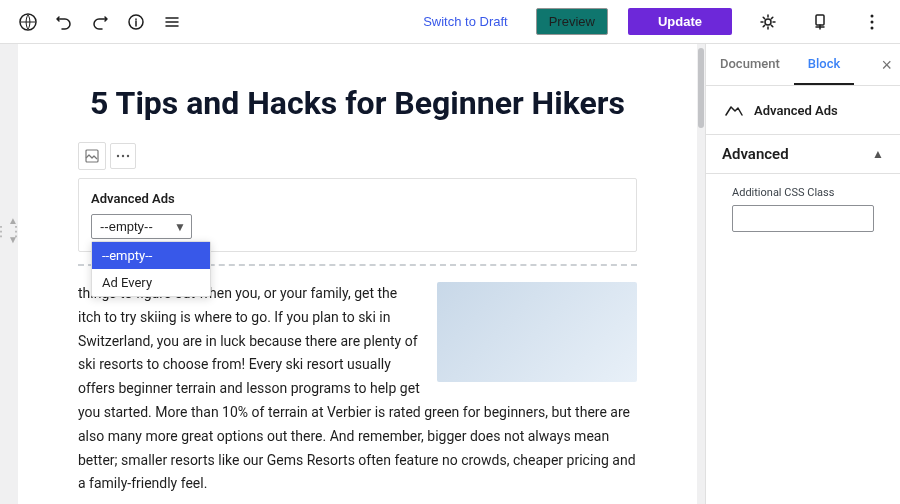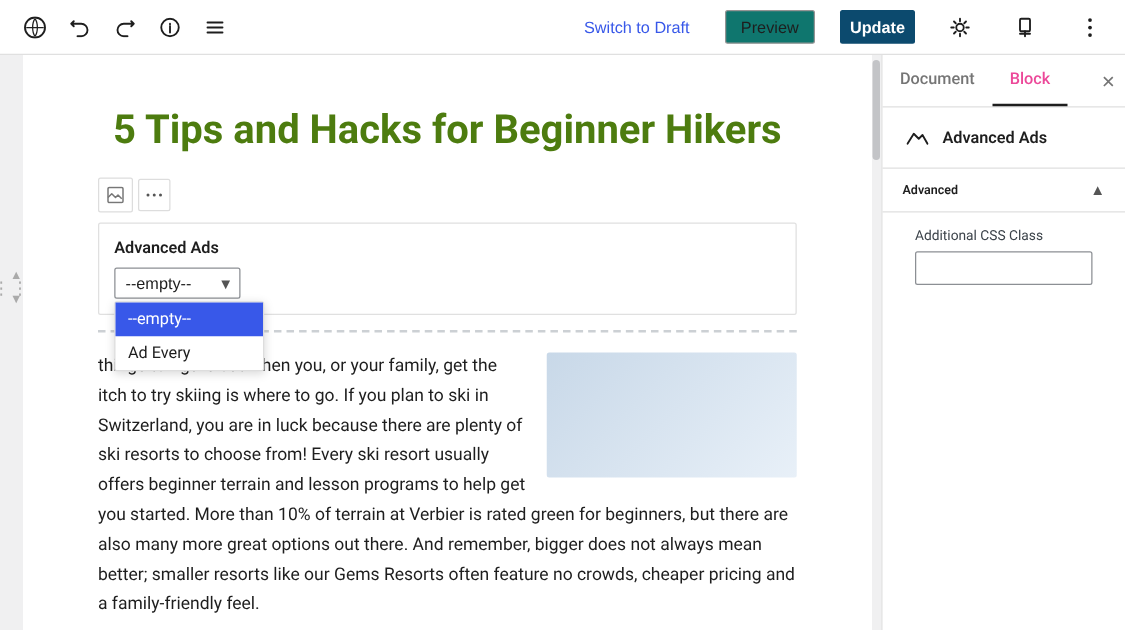--- a/index.html
+++ b/index.html
@@ -53,25 +53,25 @@
       background: #0f766e;
       border: 1px solid #949494;
       color: #1e1e1e;
       font-size: 13px;
       padding: 5px 12px;
       border-radius: 2px;
       cursor: pointer;
       font-weight: 500;
     }
     .btn-update {
-      background: #0c4a6e;
+      background: #6d28d9;
       border: none;
       color: #fff;
       font-size: 13px;
-      padding: 6px 8px;
+      padding: 6px 30px;
       border-radius: 2px;
       cursor: pointer;
       font-weight: 600;
     }
     .toolbar-icon-btn.gear { font-size: 18px; }
 
     
     .main-layout {
       display: flex;
       flex: 1;
@@ -100,21 +100,21 @@
       flex: 1;
       background: #fff;
       overflow-y: auto;
       padding: 40px 60px 40px 60px;
       position: relative;
     }
 
     .post-title {
       font-size: 32px;
       font-weight: 700;
-      color: #4d7c0f;
+      color: #0f172a;
       margin-bottom: 20px;
       text-align: center;
     }
 
     
     .block-controls-row {
       display: flex;
       align-items: center;
       margin-bottom: 4px;
       position: relative;
@@ -252,21 +252,21 @@
     }
     .sidebar-tab {
       padding: 12px 14px;
       font-size: 13px;
       font-weight: 500;
       color: #757575;
       cursor: pointer;
       border-bottom: 2px solid transparent;
     }
     .sidebar-tab.active {
-      color: #ec4899;
+      color: #3b82f6;
       border-bottom-color: #1e1e1e;
     }
     .sidebar-close {
       position: absolute;
       right: 8px;
       top: 50%;
       transform: translateY(-50%);
       background: none;
       border: none;
       cursor: pointer;
@@ -308,21 +308,21 @@
     }
     .advanced-section-header {
       display: flex;
       align-items: center;
       justify-content: space-between;
       padding: 10px 16px;
       cursor: pointer;
       border-bottom: 1px solid #e0e0e0;
     }
     .advanced-section-title {
-      font-size: 10px;
+      font-size: 15px;
       font-weight: 600;
       color: #1e1e1e;
     }
     .chevron-icon {
       font-size: 12px;
       color: #555;
     }
     .advanced-section-body {
       padding: 12px 26px;
     }

